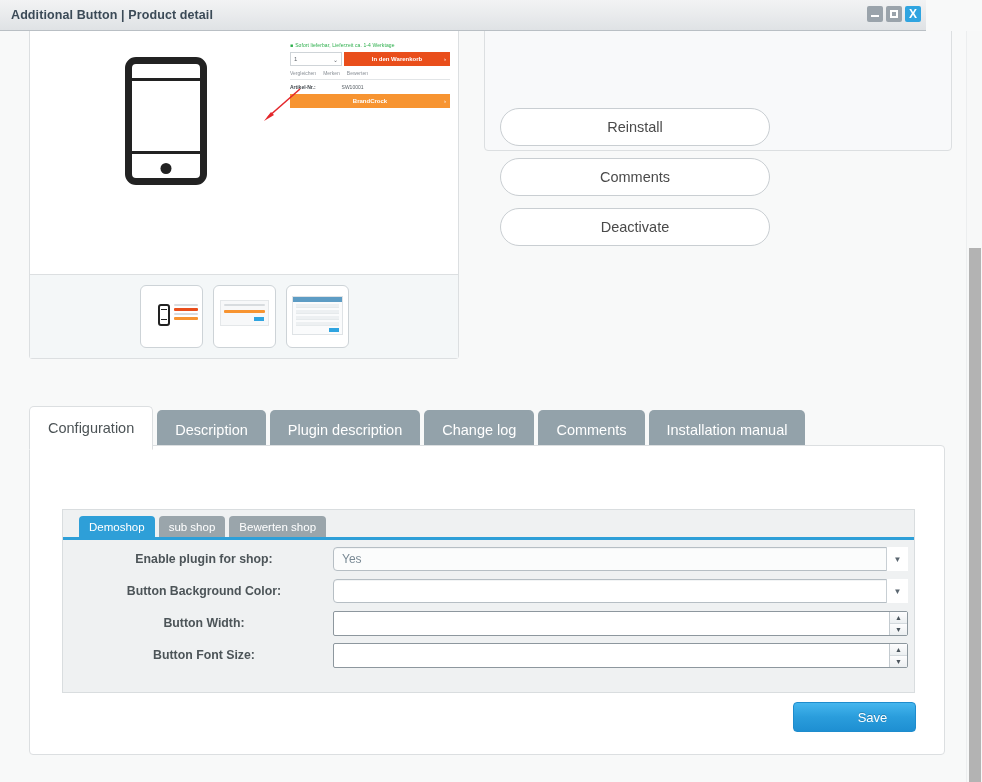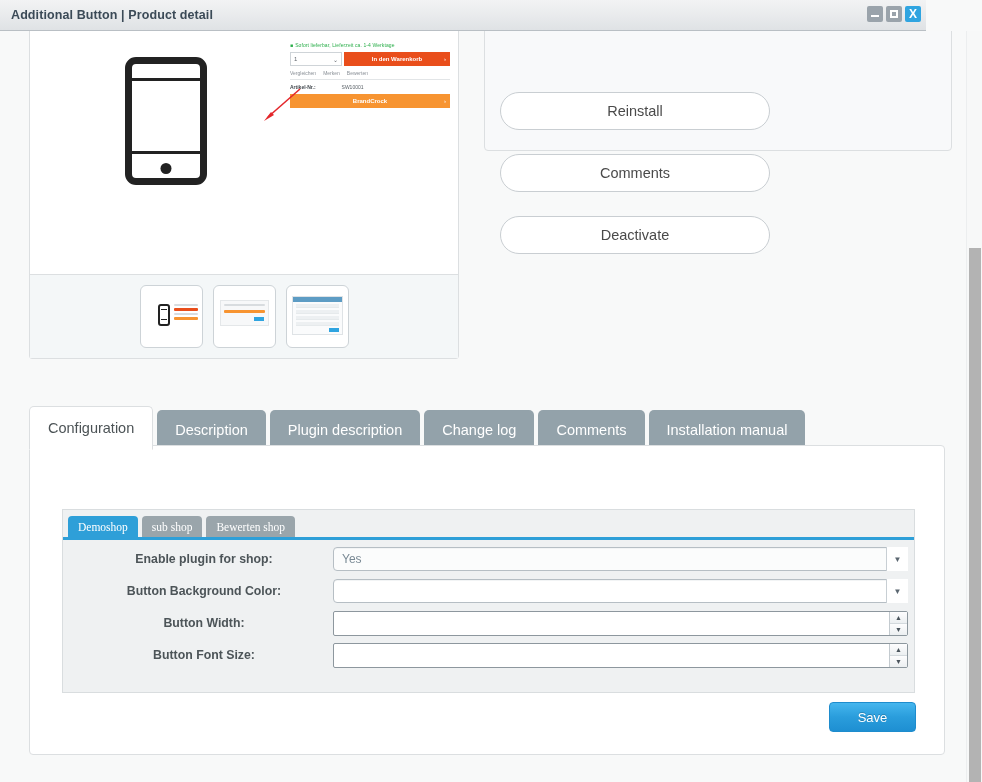--- a/index.html
+++ b/index.html
@@ -151,23 +151,23 @@
   
   .rightcard {
     position: absolute; left: 484px; top: -120px;
     width: 468px; height: 240px;
     background: #f8f9fa;
     border: 1px solid #dcdfe1;
     border-radius: 4px;
     box-sizing: border-box;
   }
   .actions {
-    position: absolute; left: 500px; top: 61px;
+    position: absolute; left: 500px; top: 77px;
     width: 270px;
-    display: flex; flex-direction: column; gap: 24px;
+    display: flex; flex-direction: column; gap: 12px;
   }
   .pillbtn {
     height: 38px; border: 1px solid #c9ced2; border-radius: 19px;
     background: #ffffff; color: #4a4a4a; font-size: 14.5px;
     display: flex; align-items: center; justify-content: center;
     box-sizing: border-box; cursor: pointer;
   }
 
   
   .tabbar {
@@ -202,23 +202,22 @@
     position: absolute; left: 32px; top: 63px;
     width: 853px; height: 184px;
     background: #eff1f2;
     border: 1px solid #d9dddf;
     box-sizing: border-box;
   }
   .subtabs {
     position: absolute; left: 0; top: 0;
     width: 100%; height: 30px;
     display: flex; align-items: flex-end; gap: 4px;
-    padding-left: 5px; box-sizing: border-box;
+    padding-left: 16px; box-sizing: border-box;
     border-bottom: 3px solid #2e9fd8;
-    font-family: Liberation Serif, serif;
   }
   .subtab {
     height: 21px; padding: 0 10px;
     font-size: 11.5px; color: #ffffff;
     background: #9aa5ab;
     border-radius: 4px 4px 0 0;
     display: flex; align-items: center;
     cursor: pointer;
   }
   .subtab.active { background: #2e9fd8; }
@@ -281,20 +280,21 @@
   .savebtn {
     position: absolute; right: 28px; top: 10px;
     width: 85px; height: 28px;
     background: linear-gradient(to bottom, #45b6ee 0%, #2a9ddc 50%, #1e8fd2 100%);
     border: 1px solid #1e8ccd;
     border-radius: 4px;
     color: #ffffff; font-size: 13px;
     display: flex; align-items: center; justify-content: center;
     cursor: pointer;
     text-shadow: 0 -1px 0 rgba(0,0,0,.2);
+    padding-left: 36px;
   }
 
   
   .scrolltrack {
     position: absolute; right: 0; top: 31px;
     width: 16px; height: 751px;
     background: #f7f8f8;
     border-left: 1px solid #eceeef;
     box-sizing: border-box;
   }

